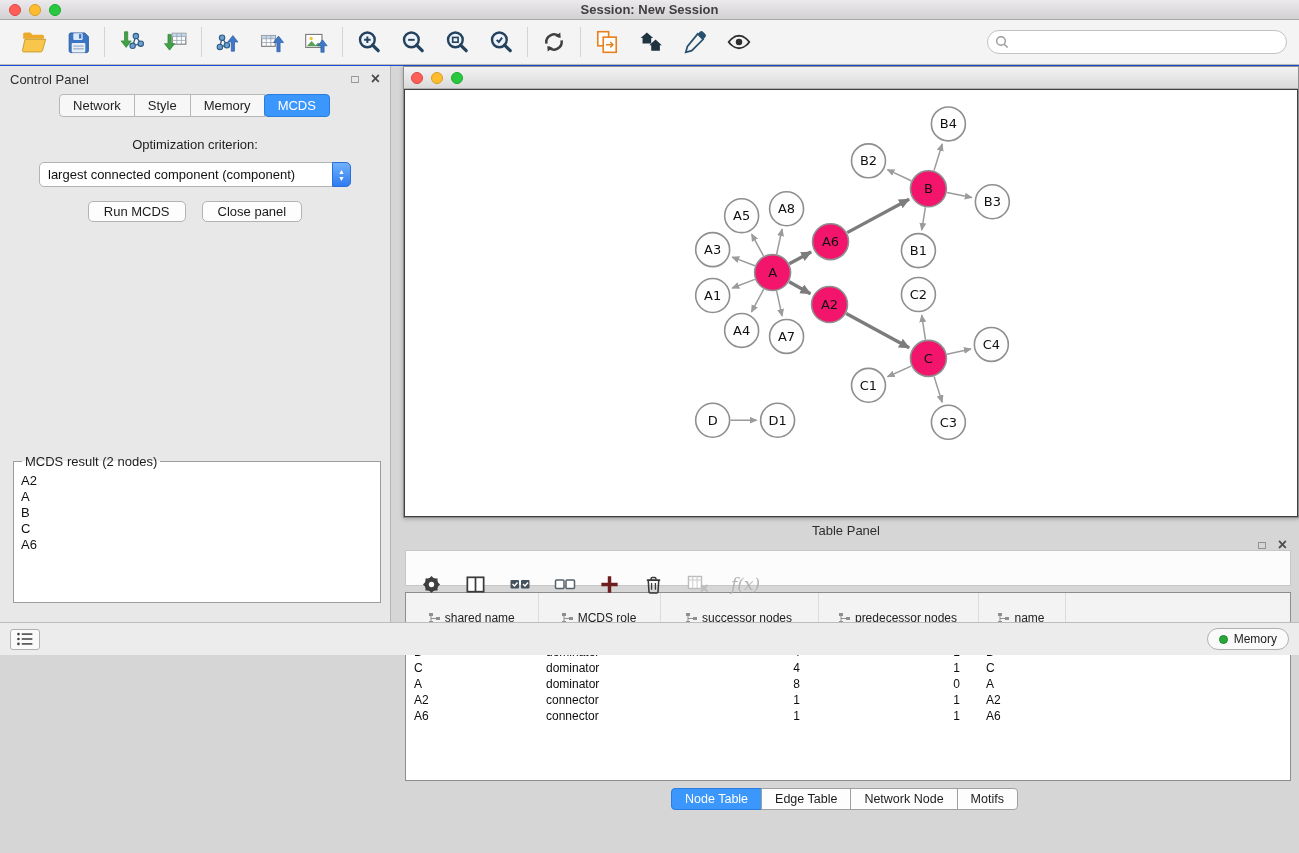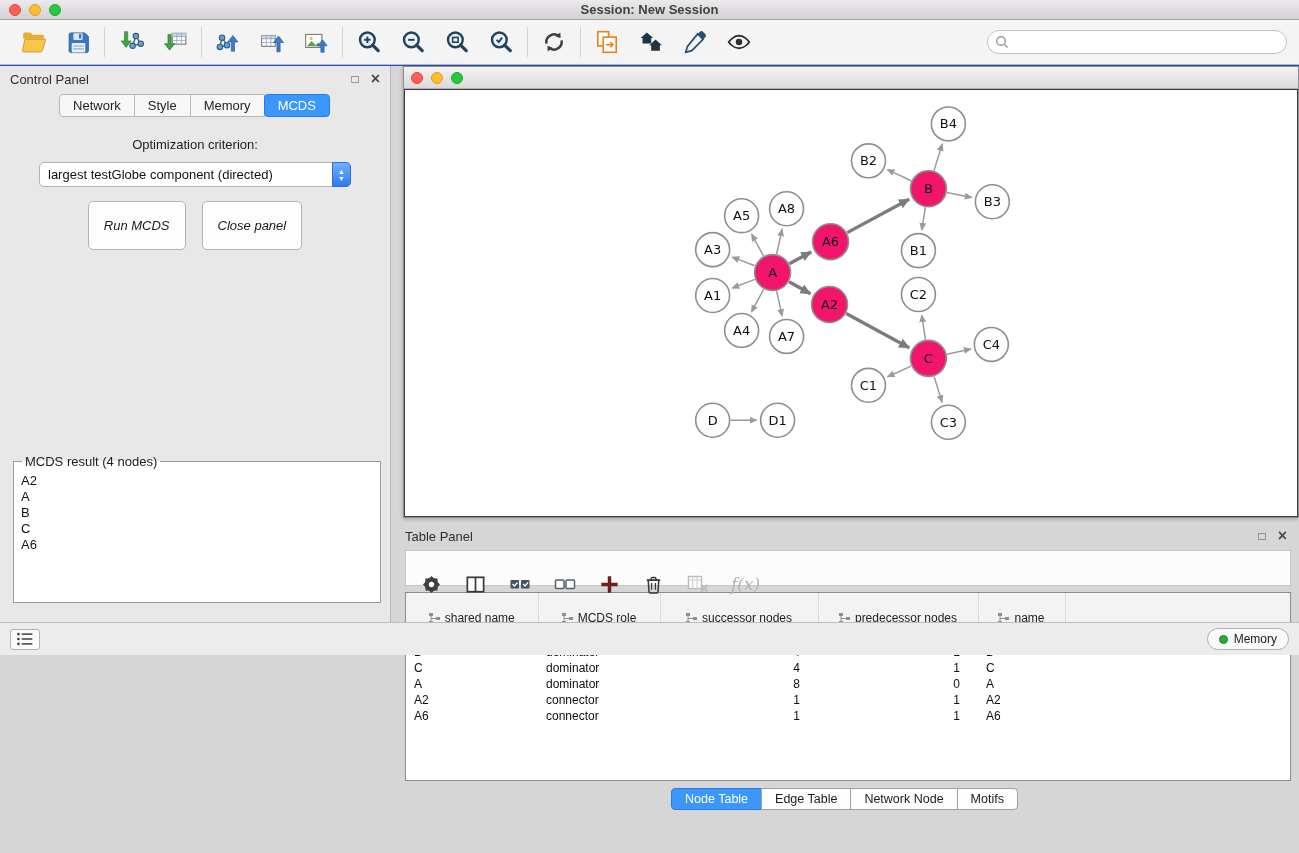--- a/index.html
+++ b/index.html
@@ -37,39 +37,39 @@
   .cp-tabs{display:flex;justify-content:center;margin-top:2px;}
   .cp-tab{border:1px solid #b7b7b7;background:#f7f7f7;padding:3px 13px;font-size:13px;margin-left:-1px;color:#1f1f1f;cursor:pointer;}
   .cp-tab:first-child{border-radius:4px 0 0 4px;}
   .cp-tab.active{background:#3b97fb;color:#fff;border-color:#2a7de0;border-radius:4px;}
   .opt-label{text-align:center;margin-top:20px;font-size:13px;color:#1d1d1d;}
   .dropdown{margin:10px auto 0;width:312px;height:25px;background:#fff;border:1px solid #b3b3b3;border-radius:5px;display:flex;align-items:center;cursor:pointer;}
   .dropdown-text{flex:1;font-size:13px;padding-left:8px;color:#111;white-space:nowrap;overflow:hidden;}
   .dropdown-stepper{width:19px;height:25px;margin:-1px -1px -1px 0;background:linear-gradient(#71b1fb,#2f7bf0);border-radius:0 5px 5px 0;display:flex;flex-direction:column;align-items:center;justify-content:center;color:#fff;border:1px solid #2a70dc;}
   .dropdown-stepper span{font-size:7px;line-height:7px;}
   .btn-row{display:flex;justify-content:center;gap:16px;margin-top:14px;}
-  .cp-btn{background:#fdfdfd;border:1px solid #b3b3b3;border-radius:5px;padding:16px 15px;font-size:13px;color:#1b1b1b;cursor:pointer;font-style:italic;}
+  .cp-btn{background:#fdfdfd;border:1px solid #b3b3b3;border-radius:5px;padding:2px 15px;font-size:13px;color:#1b1b1b;cursor:pointer;}
   .result-fieldset{position:absolute;left:13px;right:9px;top:388px;bottom:19px;border:1px solid #9c9c9c;background:#fff;padding:4px 7px;}
   .result-fieldset legend{font-size:13px;color:#1d1d1d;padding:0 3px;margin-left:1px;}
   .result-item{font-size:13px;line-height:16px;color:#101010;}
 
   
   .right-area{flex:1;position:relative;background:#d6d6d6;}
 
   
   .network-window{position:absolute;left:12px;top:0;right:0;height:452px;background:#fff;border:1px solid #8f8f8f;box-shadow:0 1px 4px rgba(0,0,0,.25);}
   .net-titlebar{height:22px;background:linear-gradient(#f3f3f3,#dadada);border-bottom:1px solid #b0b0b0;position:relative;display:flex;align-items:center;}
   .net-titlebar .traffic{padding-left:7px;}
   .net-title{position:absolute;left:0;right:0;text-align:center;font-size:13px;color:#333;}
   .net-canvas{position:absolute;top:22px;left:0;right:0;bottom:0;background:#fff;border:1px solid #3f3f3f;}
   .net-canvas svg{display:block;width:100%;height:100%;}
 
   
   .table-panel{position:absolute;left:0;right:0;top:457px;bottom:0;background:#d6d6d6;}
-  .tp-header{height:26px;display:flex;align-items:center;padding:0 12px 0 14px;font-size:13px;color:#2e2e2e;}
+  .tp-header{height:26px;display:flex;align-items:center;padding:0 12px 0 14px;font-size:13px;color:#2e2e2e;flex-direction:column;}
   .tp-toolbar{margin:1px 8px 0 14px;height:36px;background:#fcfcfc;border:1px solid #c7c7c7;display:flex;align-items:center;gap:21px;padding:0 14px;}
   .tt-btn{display:flex;align-items:center;justify-content:center;cursor:pointer;margin-top:32px;}
   .fx-label{font-family:"DejaVu Serif","Liberation Serif",serif;font-style:italic;font-size:17px;color:#b3b3b3;}
   .tp-table-wrap{margin:6px 8px 0 14px;height:189px;background:#fff;border:1px solid #8d8d8d;overflow:hidden;}
   table{border-collapse:collapse;width:100%;font-size:12px;table-layout:fixed;}
   thead th{background:#f3f3f3;border-right:1px solid #dcdcdc;border-bottom:1px solid #c6c6c6;font-weight:normal;color:#222;height:19px;padding:18px 4px;}
   thead th.th-filler{border-right:none;}
   .th-inner{display:flex;align-items:center;justify-content:center;gap:5px;}
   tbody td{height:16px;padding:0 8px;color:#0e0e0e;overflow:hidden;white-space:nowrap;}
   tbody td.num{text-align:right;padding-right:18px;}
@@ -256,32 +256,32 @@
         </span>
       </div>
       <div class="cp-tabs">
         <div class="cp-tab">Network</div>
         <div class="cp-tab">Style</div>
         <div class="cp-tab">Memory</div>
         <div class="cp-tab active">MCDS</div>
       </div>
       <div class="opt-label">Optimization criterion:</div>
       <div class="dropdown">
-        <span class="dropdown-text">largest testGlobe component (directed)</span>
+        <span class="dropdown-text">largest connected component (component)</span>
         <span class="dropdown-stepper">
             <span>▲</span>
             <span>▼</span>
           </span>
       </div>
       <div class="btn-row">
         <button class="cp-btn">Run MCDS</button>
         <button class="cp-btn">Close panel</button>
       </div>
       <fieldset class="result-fieldset">
-        <legend>MCDS result (4 nodes)</legend>
+        <legend>MCDS result (2 nodes)</legend>
         <div>
             <div class="result-item">A2</div>
             <div class="result-item">A</div>
             <div class="result-item">B</div>
             <div class="result-item">C</div>
             <div class="result-item">A6</div>
           </div>
       </fieldset>
     </div>
 

